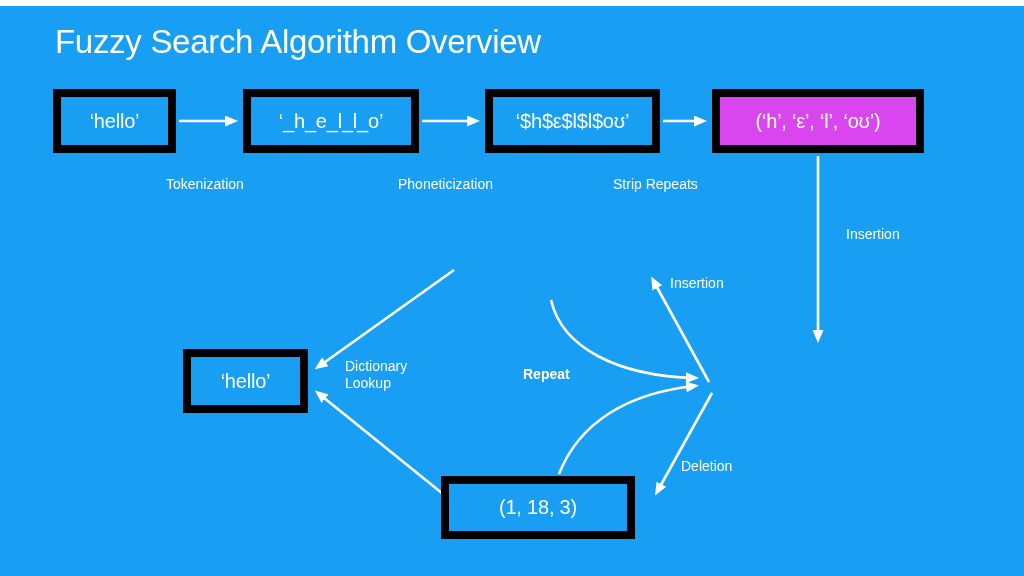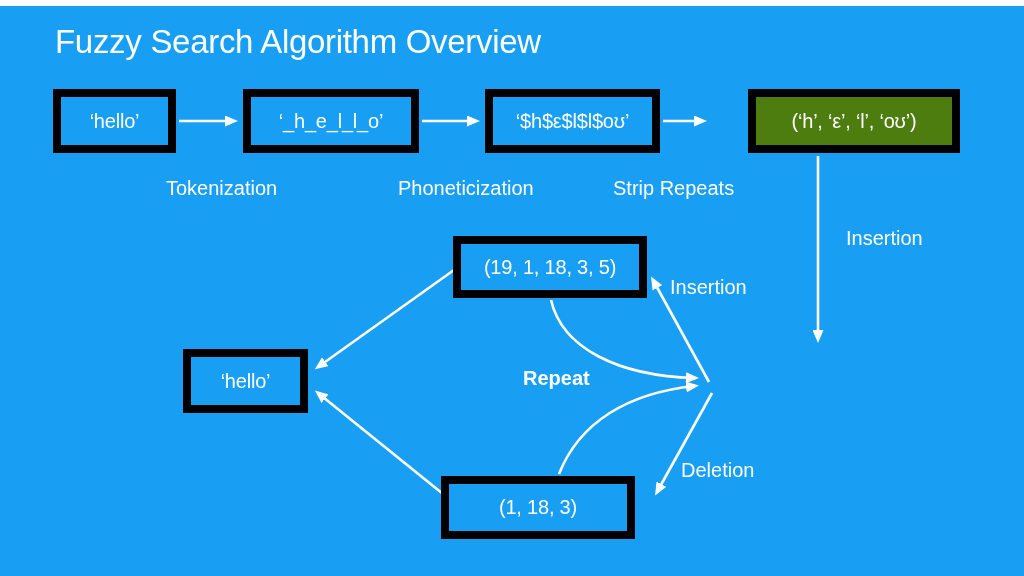--- a/index.html
+++ b/index.html
@@ -36,21 +36,21 @@
     display: flex;
     align-items: center;
     justify-content: center;
     font-size: 20px;
     letter-spacing: -0.2px;
     white-space: nowrap;
     color: #FFFFFF;
   }
   .elabel {
     position: absolute;
-    font-size: 20px;
+    font-size: 14px;
     line-height: 1.2;
     color: #FFFFFF;
   }
   .wrap { width: 105px; }
   .bottom-edge {
     position: absolute;
     left: 0; bottom: 0;
     width: 100%; height: 3px;
     background: rgba(0,0,0,0.12);
   }
@@ -78,27 +78,27 @@
       <path d="M551 294 C562 342 618 370 695 372" marker-end="url(#ah)"></path>
       <path d="M559 468 C579 417 627 387 695 380" marker-end="url(#ah)"></path>
       <path d="M454 264 L318 361" marker-end="url(#ah)"></path>
       <path d="M453 496 L318 387" marker-end="url(#ah)"></path>
     </g>
   </svg>
 
   <div class="node" style="left: 53px; top: 83px; width: 123px; height: 64px; background: rgb(24, 159, 243);">‘hello’</div>
   <div class="node" style="left: 485px; top: 83px; width: 175px; height: 64px; background: rgb(24, 159, 243);">‘$h$ε$l$l$oʊ’</div>
   <div class="node" style="left: 243px; top: 83px; width: 176px; height: 64px; background: rgb(24, 159, 243);">‘_h_e_l_l_o’</div>
-  <div class="node" style="left: 748px; top: 83px; width: 212px; height: 64px; background: #4d7c0f;">(‘h’, ‘ε’, ‘l’, ‘oʊ’)</div>
-  <div class="node" style="left: 453px; top: 230px; width: 194px; height: 62px; background: rgb(24, 159, 243);">(19, 1, 18, 3, 5)</div>
+  <div class="node" style="left: 712px; top: 83px; width: 212px; height: 64px; background: #d946ef;">(‘h’, ‘ε’, ‘l’, ‘oʊ’)</div>
   <div class="node" style="left: 183px; top: 343px; width: 125px; height: 64px; background: rgb(24, 159, 243);">‘hello’</div>
   <div class="node" style="left: 441px; top: 470px; width: 194px; height: 63px; background: rgb(24, 159, 243);">(1, 18, 3)</div>
 
   <div class="elabel" style="left:166px; top:170px;">Tokenization</div>
   <div class="elabel" style="left:398px; top:170px;">Phoneticization</div>
   <div class="elabel" style="left:613px; top:170px;">Strip Repeats</div>
   <div class="elabel" style="left:846px; top:220px;">Insertion</div>
   <div class="elabel" style="left:670px; top:269px;">Insertion</div>
   <div class="elabel" style="left:523px; top:360px;font-weight:bold;">Repeat</div>
   <div class="elabel" style="left:681px; top:452px;">Deletion</div>
+  <div class="elabel wrap" style="left:345px; top:352px;">Dictionary Lookup</div>
 
   <div class="bottom-edge"></div>
 </div>
 
 </body></html>

